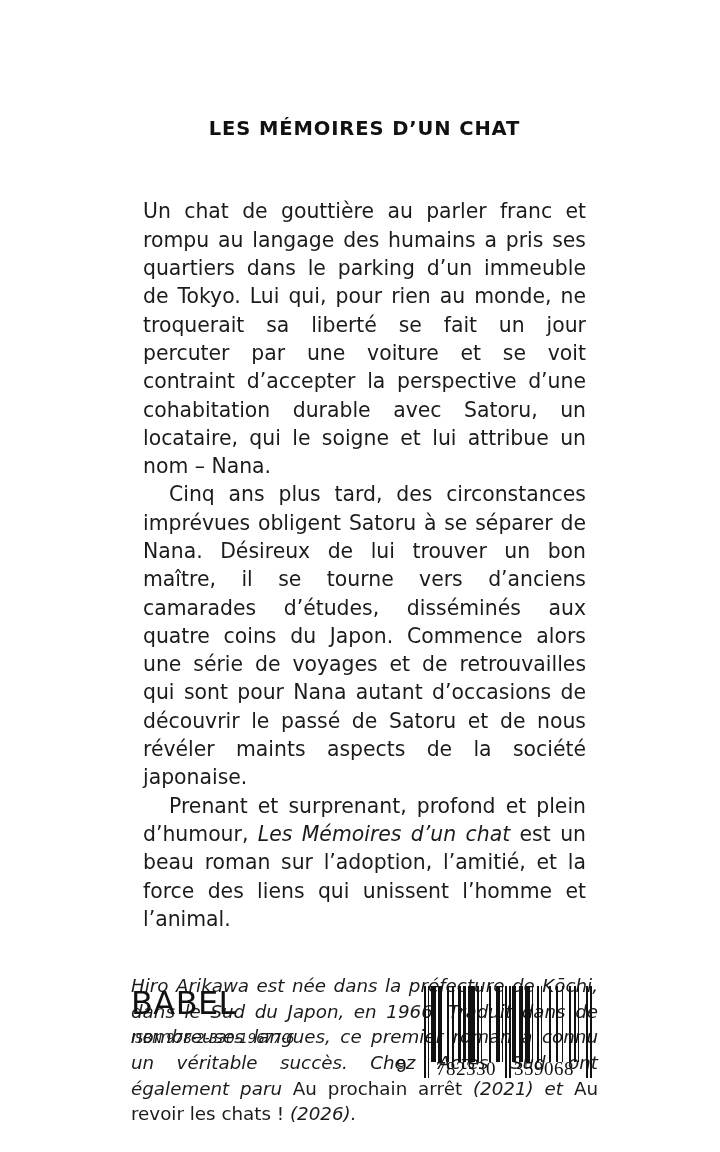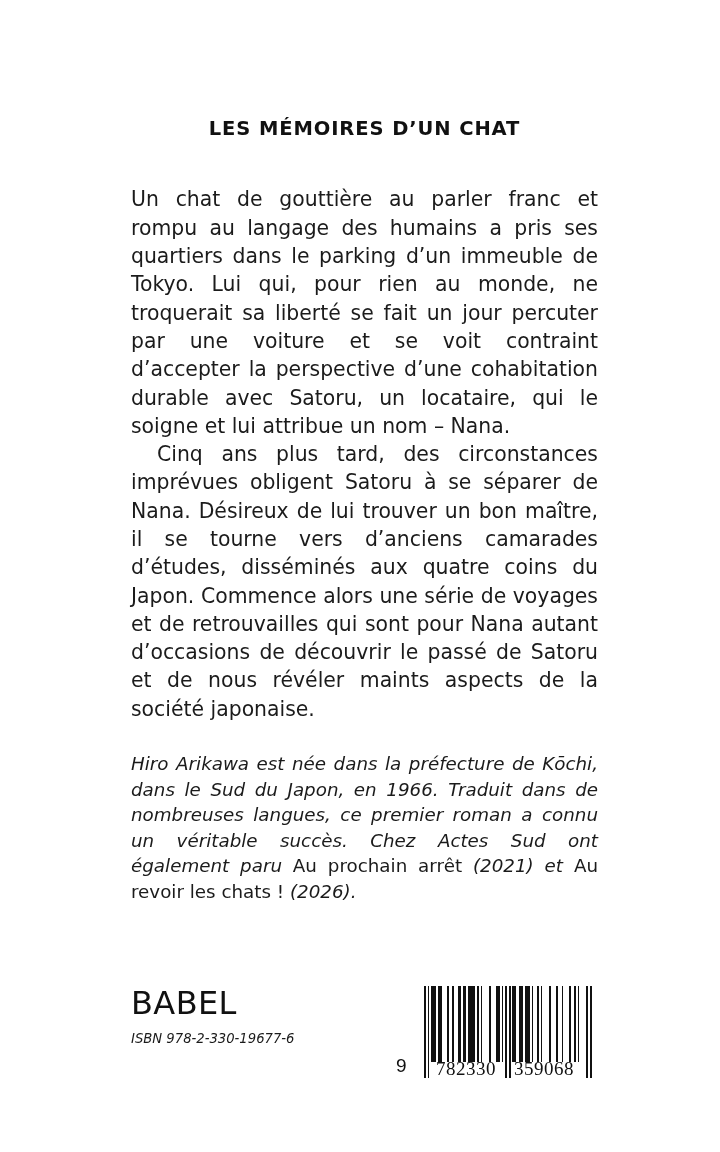--- a/index.html
+++ b/index.html
@@ -38,21 +38,21 @@
     font-family: "DejaVu Sans", sans-serif;
     font-weight: bold;
     font-size: 19.5px;
     letter-spacing: 0.9px;
     color: #111111;
     line-height: 1.1;
   }
 
   
   .blurb {
-    margin: 0;
+    margin: 12px;
     padding-top: 46px;
   }
   .blurb p {
     margin: 0;
     font-family: "DejaVu Sans", sans-serif;
     font-size: 20.4px;
     line-height: 28.3px;
     text-align: justify;
     text-justify: inter-word;
     color: #1b1b1b;
@@ -183,20 +183,21 @@
 
 <div class="page">
 
   <div class="content">
 
     <h1 class="book-title">LES MÉMOIRES D’UN CHAT</h1>
 
     <div class="blurb">
       <p>Un chat de gouttière au parler franc et rompu au langage des humains a pris ses quartiers dans le parking d’un immeuble de Tokyo. Lui qui, pour rien au monde, ne troquerait sa liberté se fait un jour percuter par une voiture et se voit contraint d’accepter la perspective d’une cohabitation durable avec Satoru, un locataire, qui le soigne et lui attribue un nom – Nana.</p>
       <p class="indented">Cinq ans plus tard, des circonstances imprévues obligent Satoru à se séparer de Nana. Désireux de lui trouver un bon maître, il se tourne vers d’anciens camarades d’études, disséminés aux quatre coins du Japon. Commence alors une série de voyages et de retrouvailles qui sont pour Nana autant d’occasions de découvrir le passé de Satoru et de nous révéler maints aspects de la société japonaise.</p>
+      <p class="indented"><span>Prenant et surprenant, profond et plein d’humour, </span><em>Les Mémoires d’un chat</em><span> est un beau roman sur l’adoption, l’amitié, et la force des liens qui unissent l’homme et l’animal.</span></p>
     </div>
 
     <div class="bio">
       <p><span>Hiro Arikawa est née dans la préfecture de Kōchi, dans le Sud du Japon, en 1966. Traduit dans de nombreuses langues, ce premier roman a connu un véritable succès. Chez Actes Sud ont également paru </span><span class="roman">Au prochain arrêt</span><span> (2021) et </span><span class="roman">Au revoir les chats !</span><span> (2026).</span></p>
     </div>
 
   </div>
 
 
   <div class="imprint">

